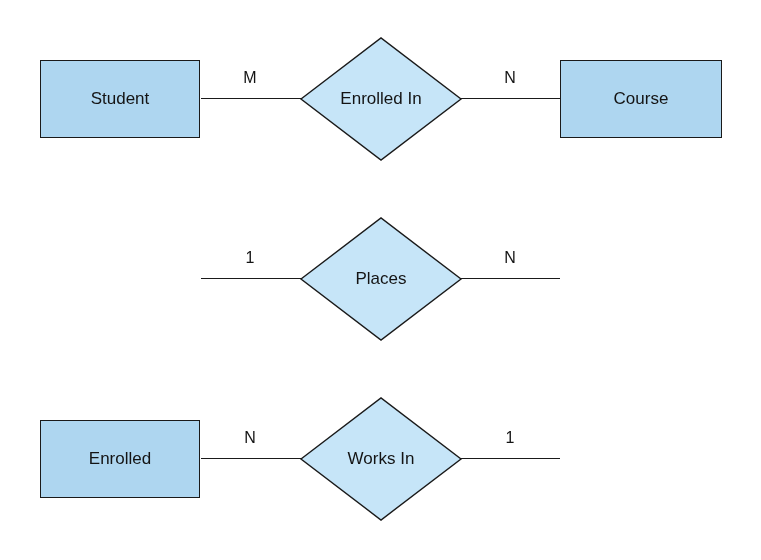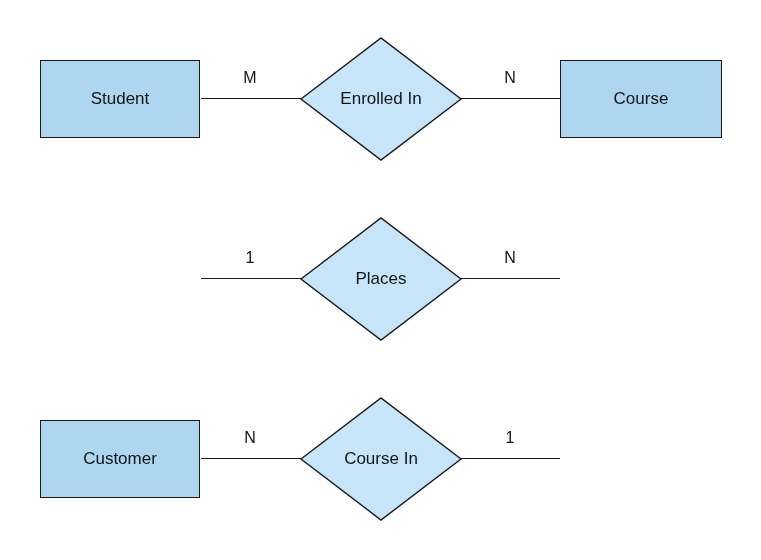--- a/index.html
+++ b/index.html
@@ -112,27 +112,27 @@
         <polygon points="2,63 82,2 162,63 82,124"></polygon>
       </svg>
       <div class="rel-label">Places</div>
     </div>
     <div class="card-label right">N</div>
     <div class="connector right-line"></div>
   </div>
 
   <div class="er-row row-2">
     <div class="entity left">
-      <span>Customer</span>
+      <span>Enrolled</span>
     </div>
     <div class="connector left-line"></div>
     <div class="card-label left">N</div>
     <div class="diamond-wrap">
       <svg viewBox="0 0 164 126">
         <polygon points="2,63 82,2 162,63 82,124"></polygon>
       </svg>
-      <div class="rel-label">Course In</div>
+      <div class="rel-label">Works In</div>
     </div>
     <div class="card-label right">1</div>
     <div class="connector right-line"></div>
   </div>
 
 </div>
 
 </body></html>

